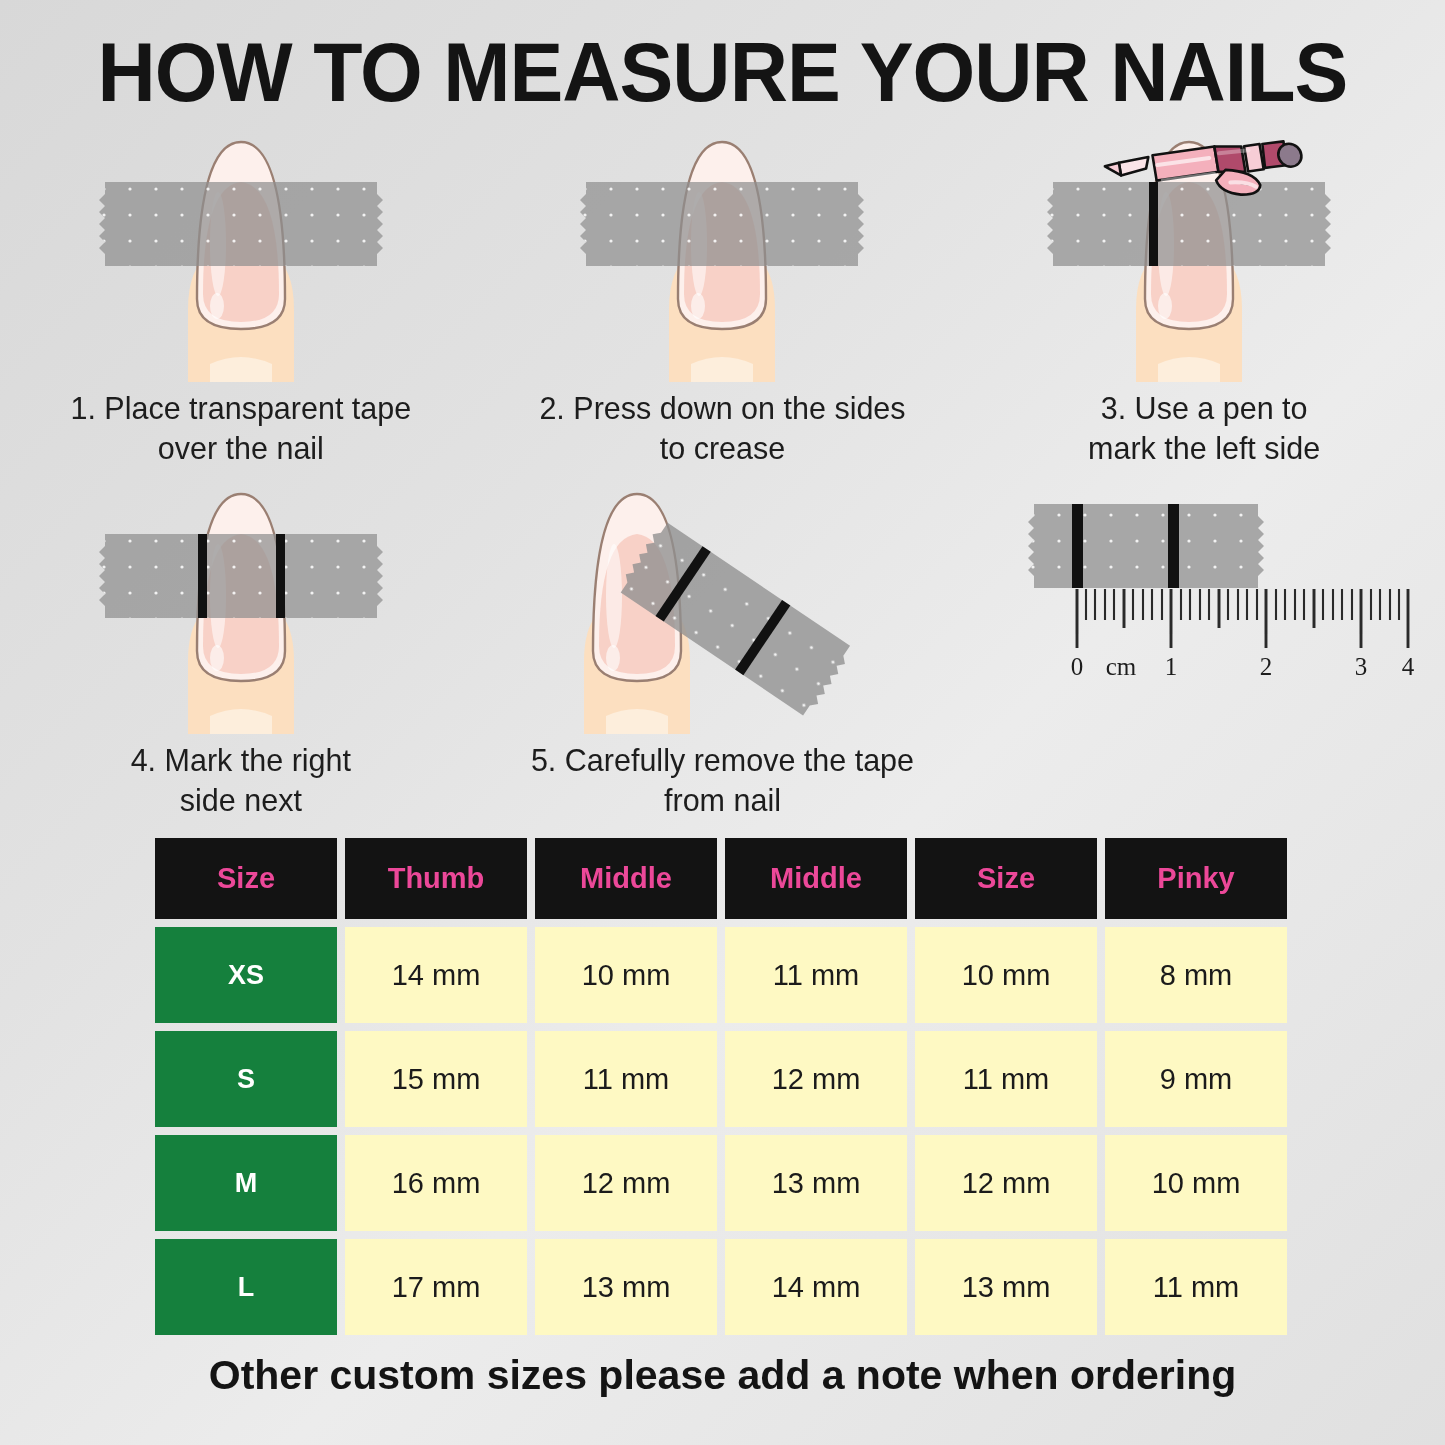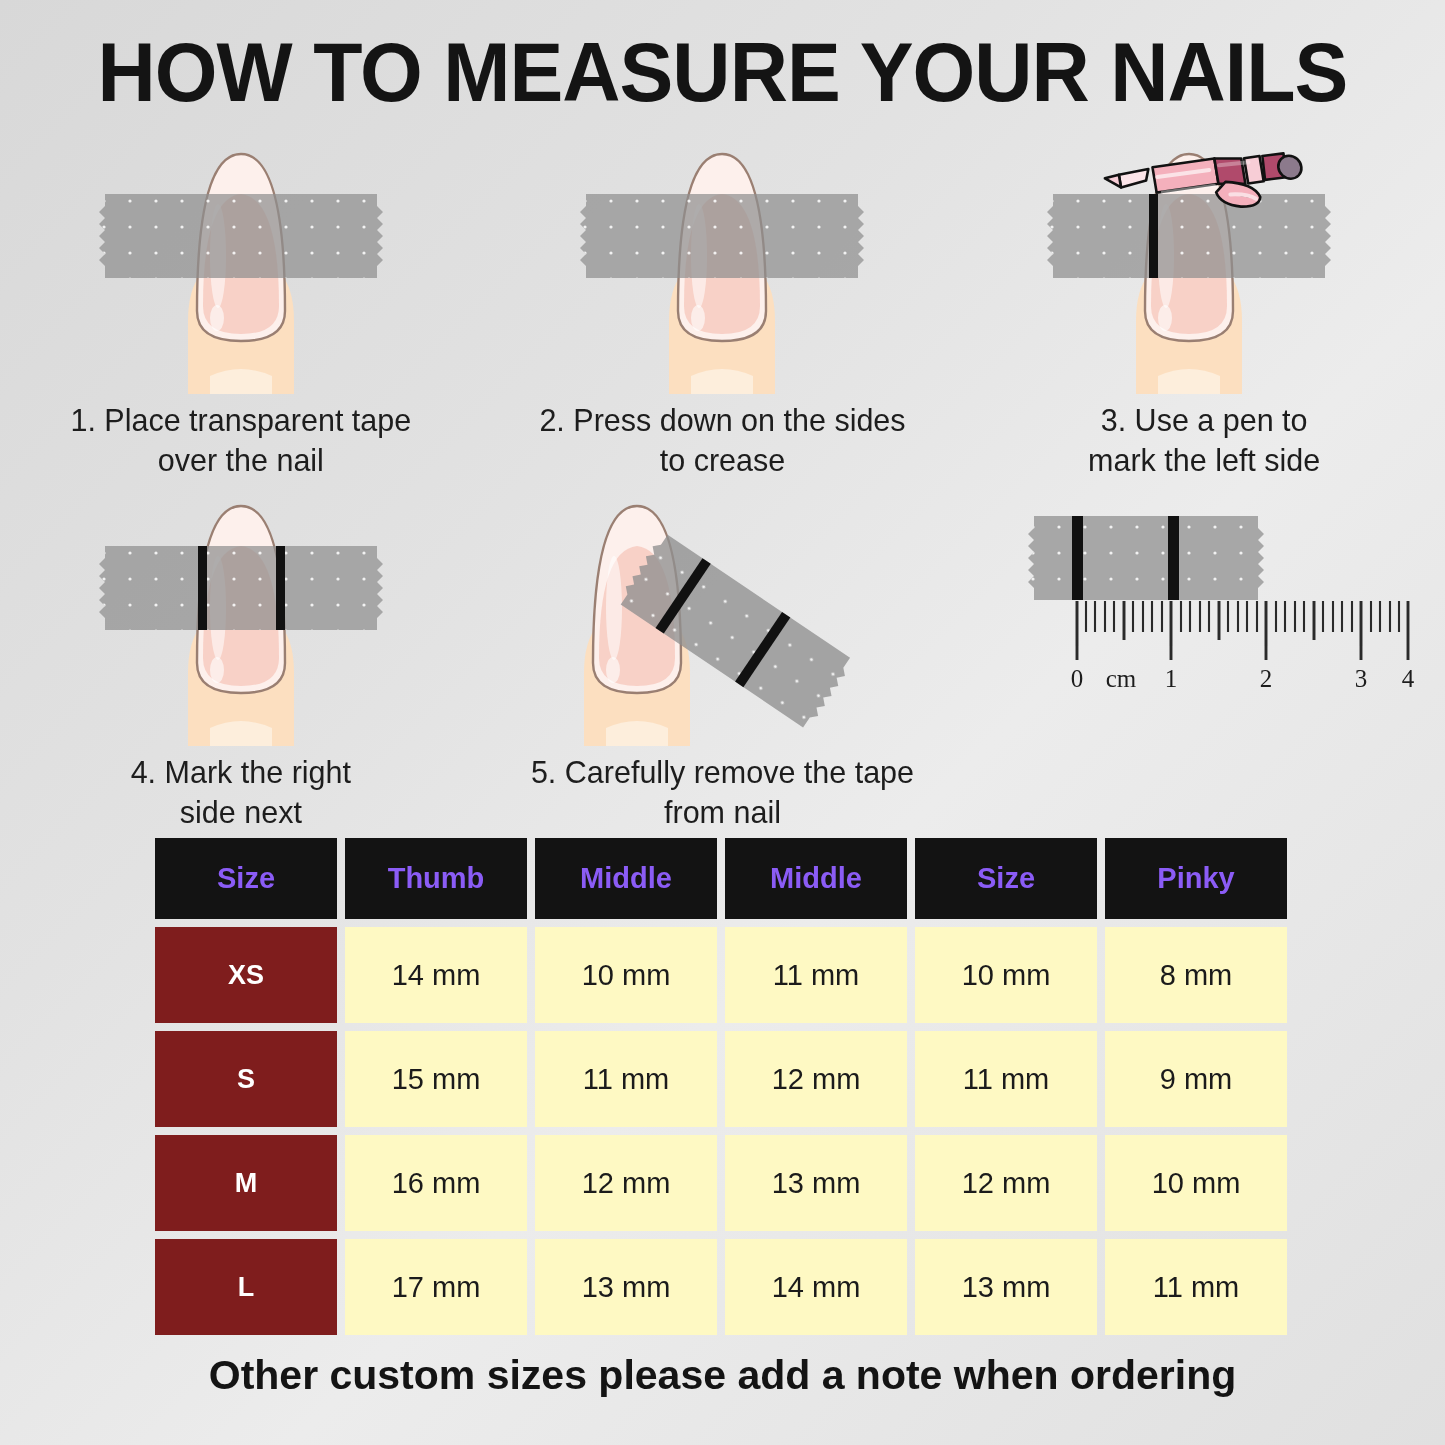--- a/index.html
+++ b/index.html
@@ -31,21 +31,21 @@
     font-size: 84px;
     letter-spacing: -1px;
     color: #141414;
     transform: scaleX(0.96);
     white-space: nowrap;
   }
 
   
   .steps {
     position: absolute;
-    top: 136px;
+    top: 124px;
     left: 0;
     width: 1445px;
   }
   .step-row {
     display: flex;
     width: 1445px;
   }
   .step {
     width: 481.66px;
     position: relative;
@@ -86,26 +86,26 @@
     justify-content: center;
     font-family: "Liberation Sans Narrow", "Liberation Sans", sans-serif;
     box-sizing: border-box;
   }
   .trow.head .cell { height: 81px; }
   .trow.body .cell { height: 96px; }
   .c-size { width: 182px; flex: 0 0 182px; }
   .c-data { width: 182px; flex: 0 0 182px; }
   .head .cell {
     background: #131313;
-    color: #8b5cf6;
+    color: #ec4899;
     font-weight: bold;
     font-size: 29px;
   }
   .body .c-size {
-    background: #7f1d1d;
+    background: #15803d;
     color: #ffffff;
     font-weight: bold;
     font-size: 27px;
   }
   .body .c-data {
     background: #fef9c3;
     color: #1b1b1b;
     font-weight: normal;
     font-size: 29px;
   }

